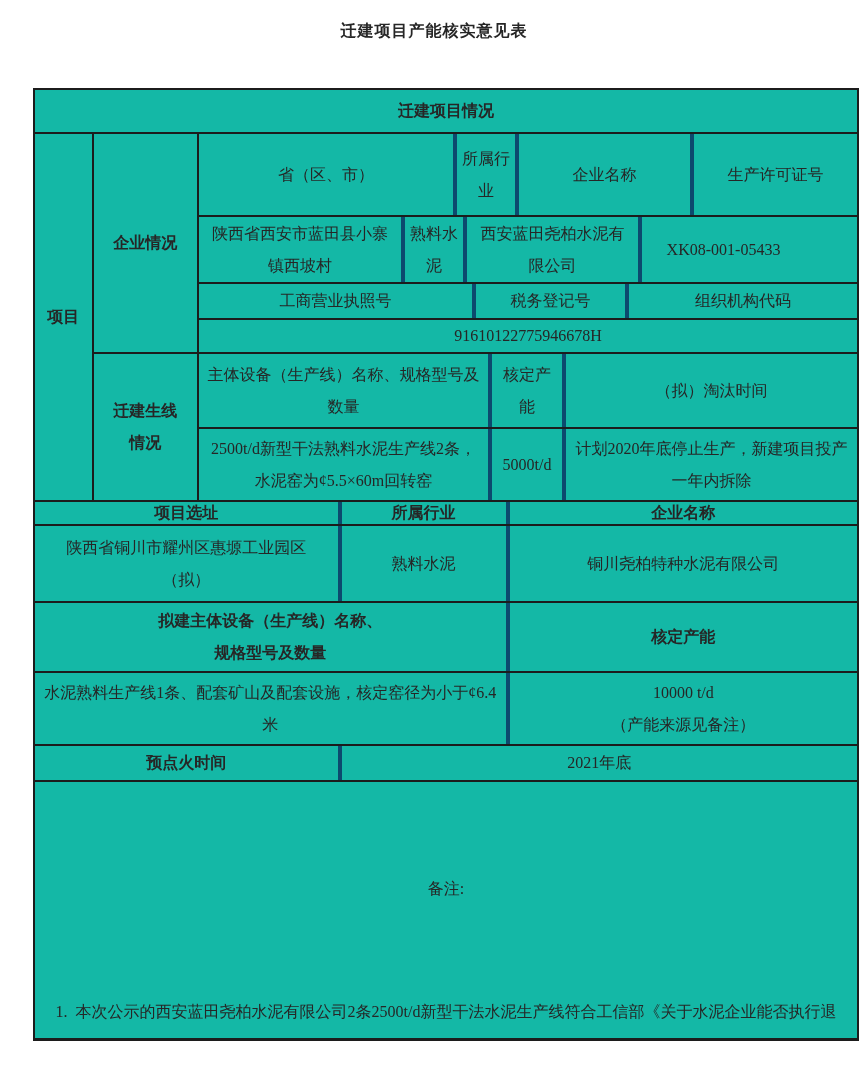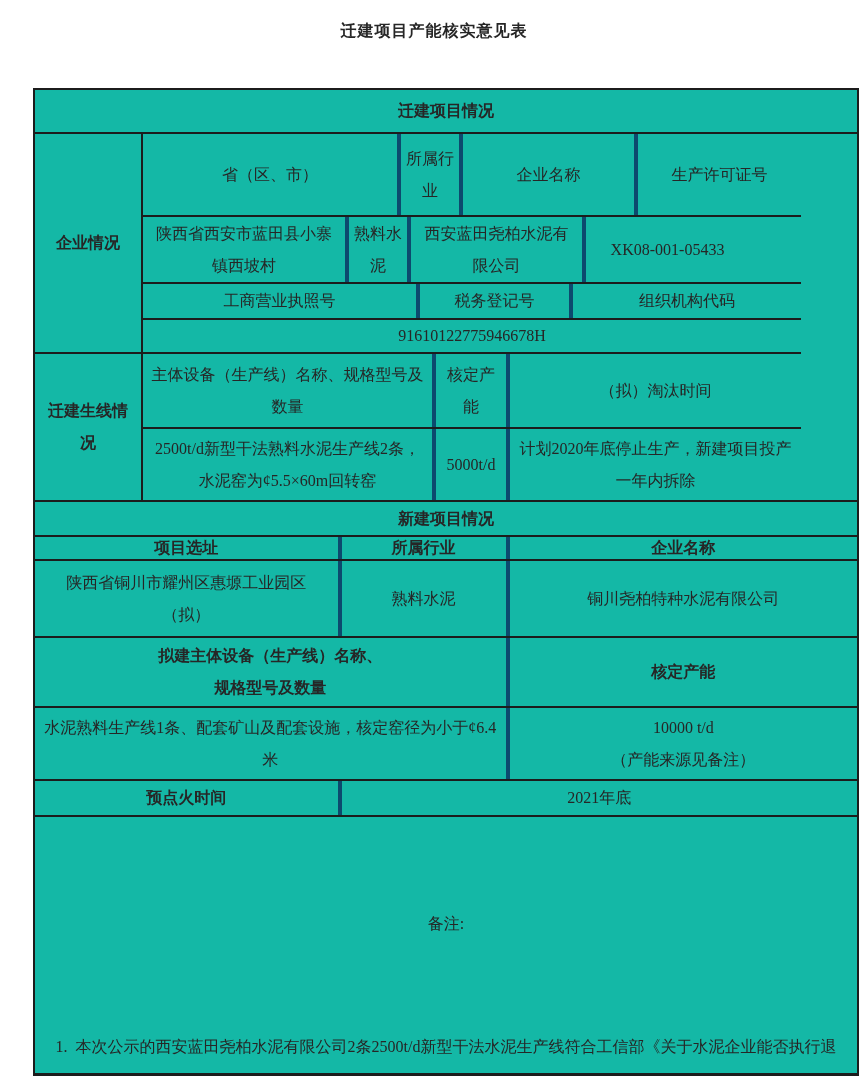--- a/index.html
+++ b/index.html
@@ -66,20 +66,21 @@
 
 <div class="title">迁建项目产能核实意见表</div>
 
 <div class="sheet">
 
   <div class="row band">
     <div class="c hdr" style="width:826px">迁建项目情况</div>
   </div>
 
   <div class="s1body">
+    <div class="colA">项目</div>
 
     <div class="colB">
       <div class="b1">企业情况</div>
       <div class="b2">迁建生线情况</div>
     </div>
 
     <div class="content">
       <div class="row" style="height:83px">
         <div class="c" style="width:258px">省（区、市）</div>
         <div class="c" style="width:62px;padding:0 4px">所属行业</div>
@@ -106,23 +107,20 @@
         <div class="c" style="width:291px">（拟）淘汰时间</div>
       </div>
       <div class="row noline" style="height:71px">
         <div class="c" style="width:293px">2500t/d新型干法熟料水泥生产线2条，水泥窑为¢5.5×60m回转窑</div>
         <div class="c" style="width:74px;padding:0 2px">5000t/d</div>
         <div class="c" style="width:291px">计划2020年底停止生产，新建项目投产一年内拆除</div>
       </div>
     </div>
   </div>
 
-  <div class="row" style="height:35px">
-    <div class="c hdr" style="width:826px">新建项目情况</div>
-  </div>
 
   <div class="row" style="height:24px">
     <div class="c hdr" style="width:308px">项目选址</div>
     <div class="c hdr" style="width:169px">所属行业</div>
     <div class="c hdr" style="width:349px">企业名称</div>
   </div>
 
   <div class="row" style="height:77px">
     <div class="c" style="width:308px">
       <div>陕西省铜川市耀州区惠塬工业园区</div>

